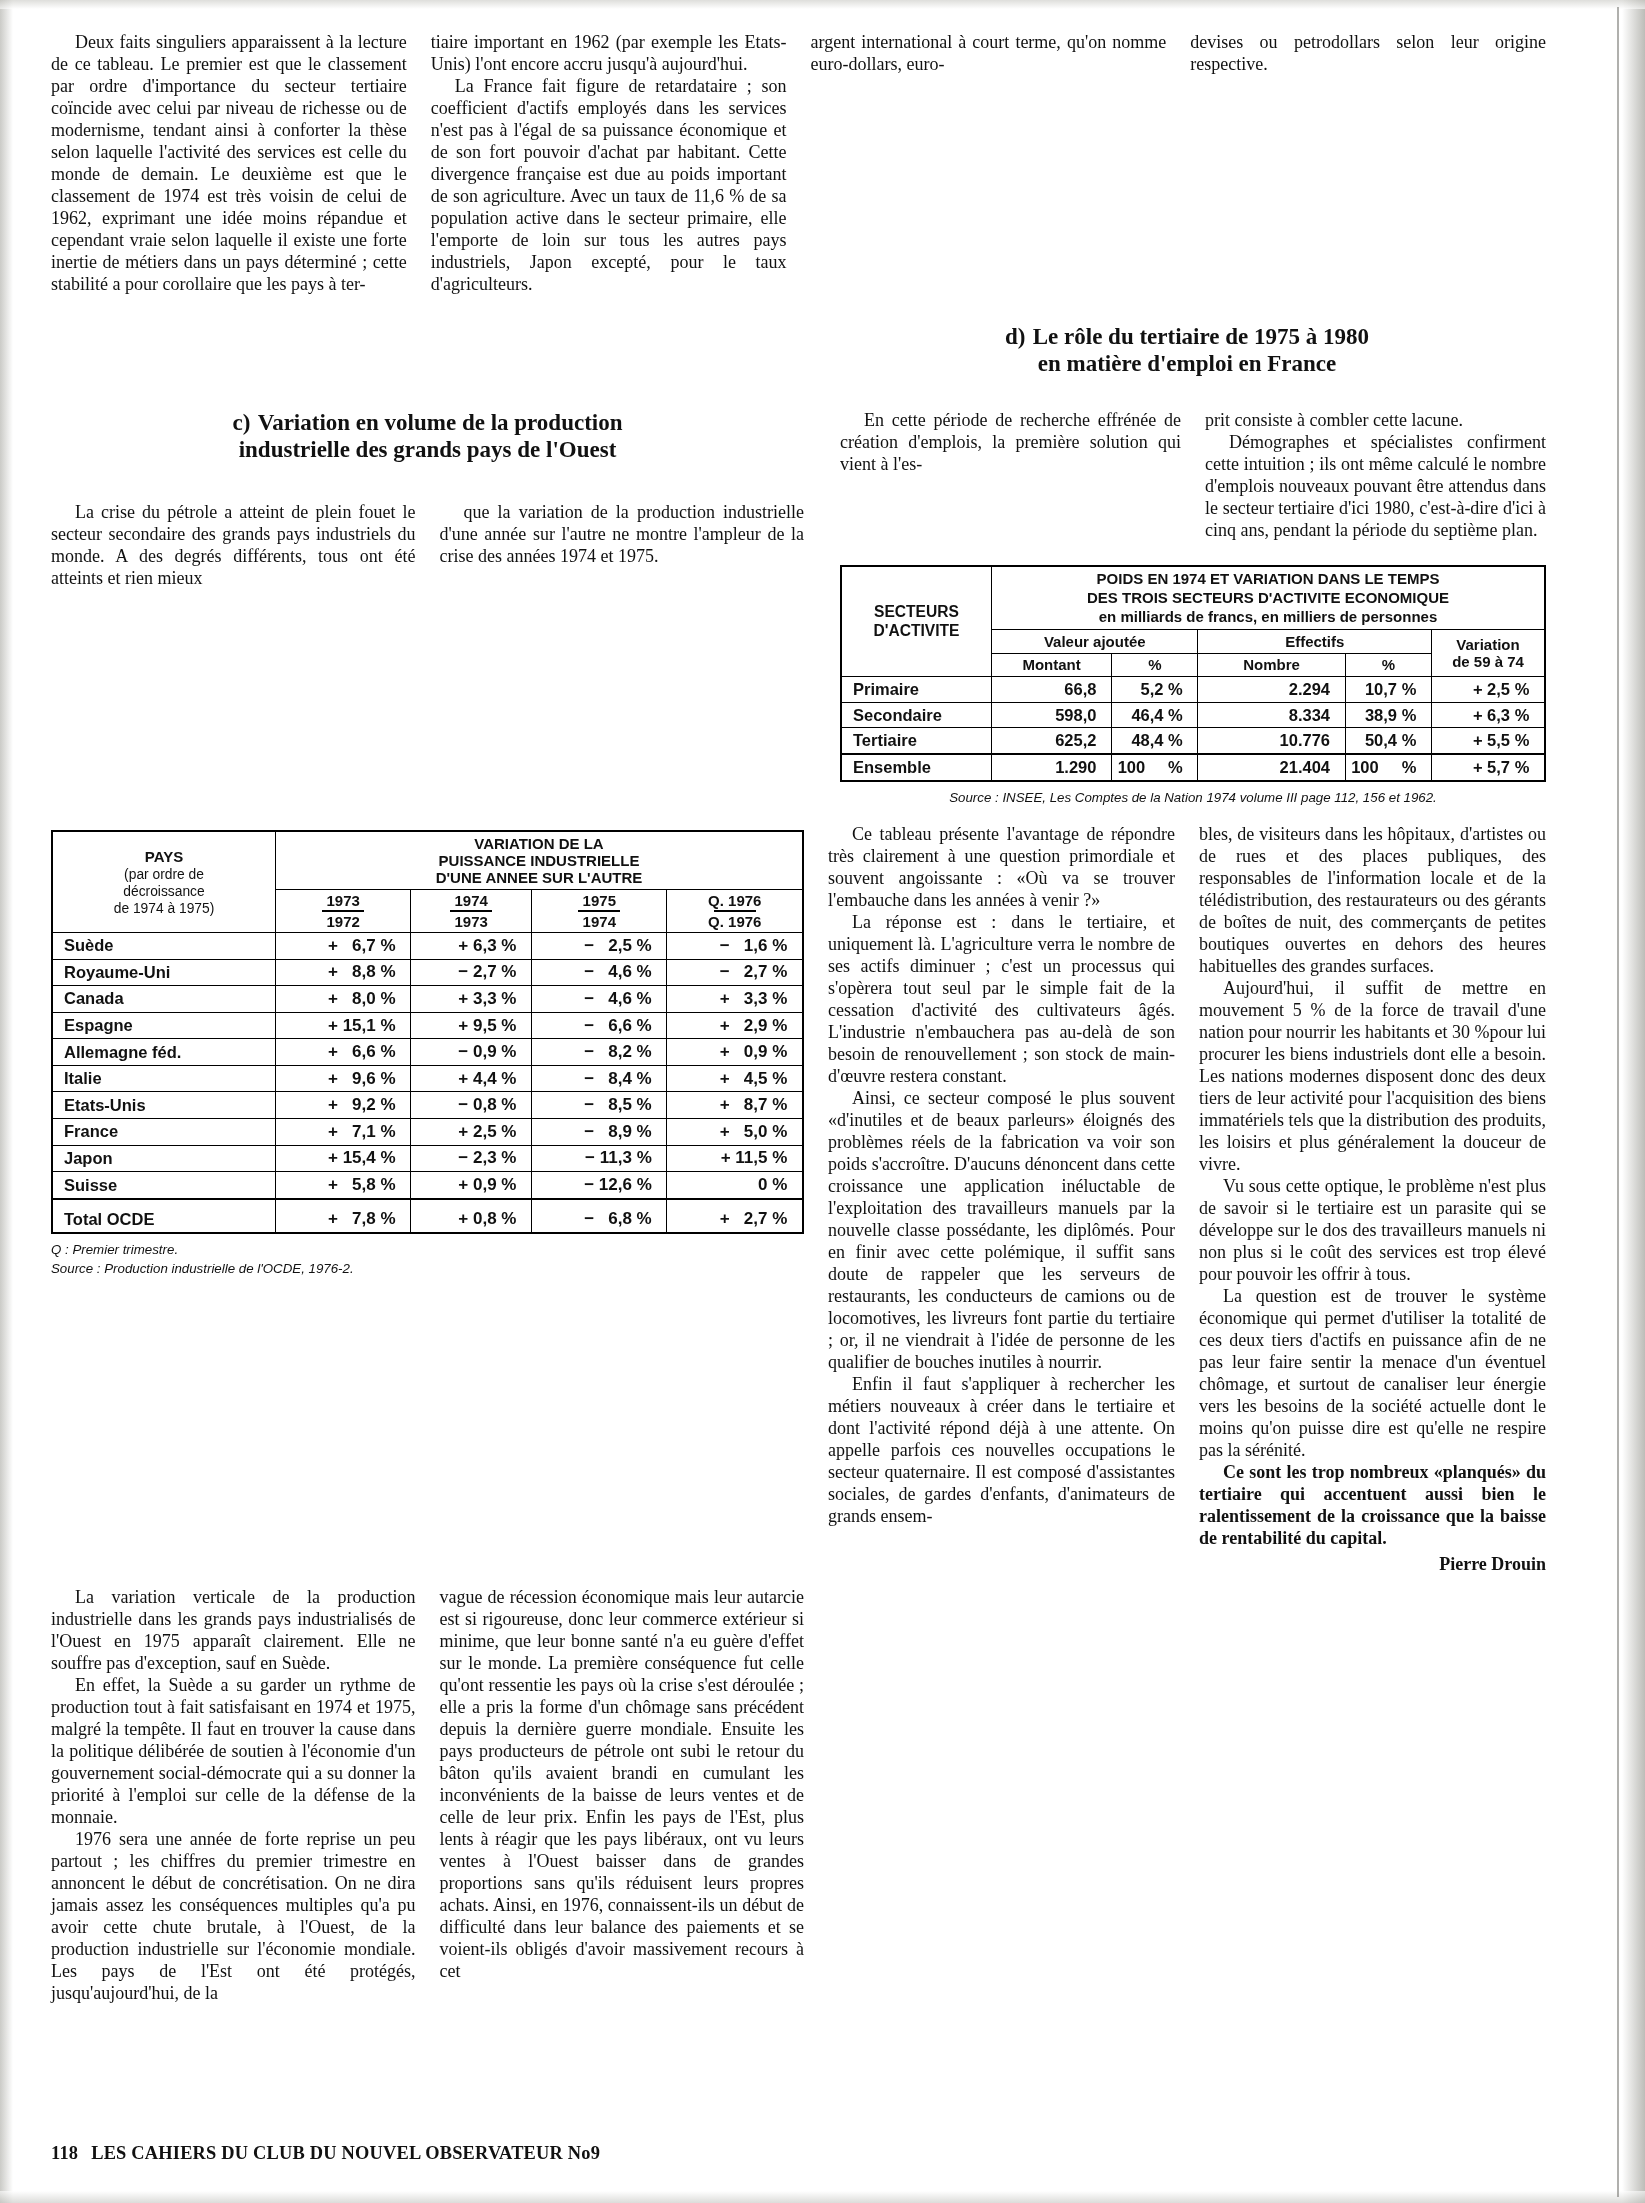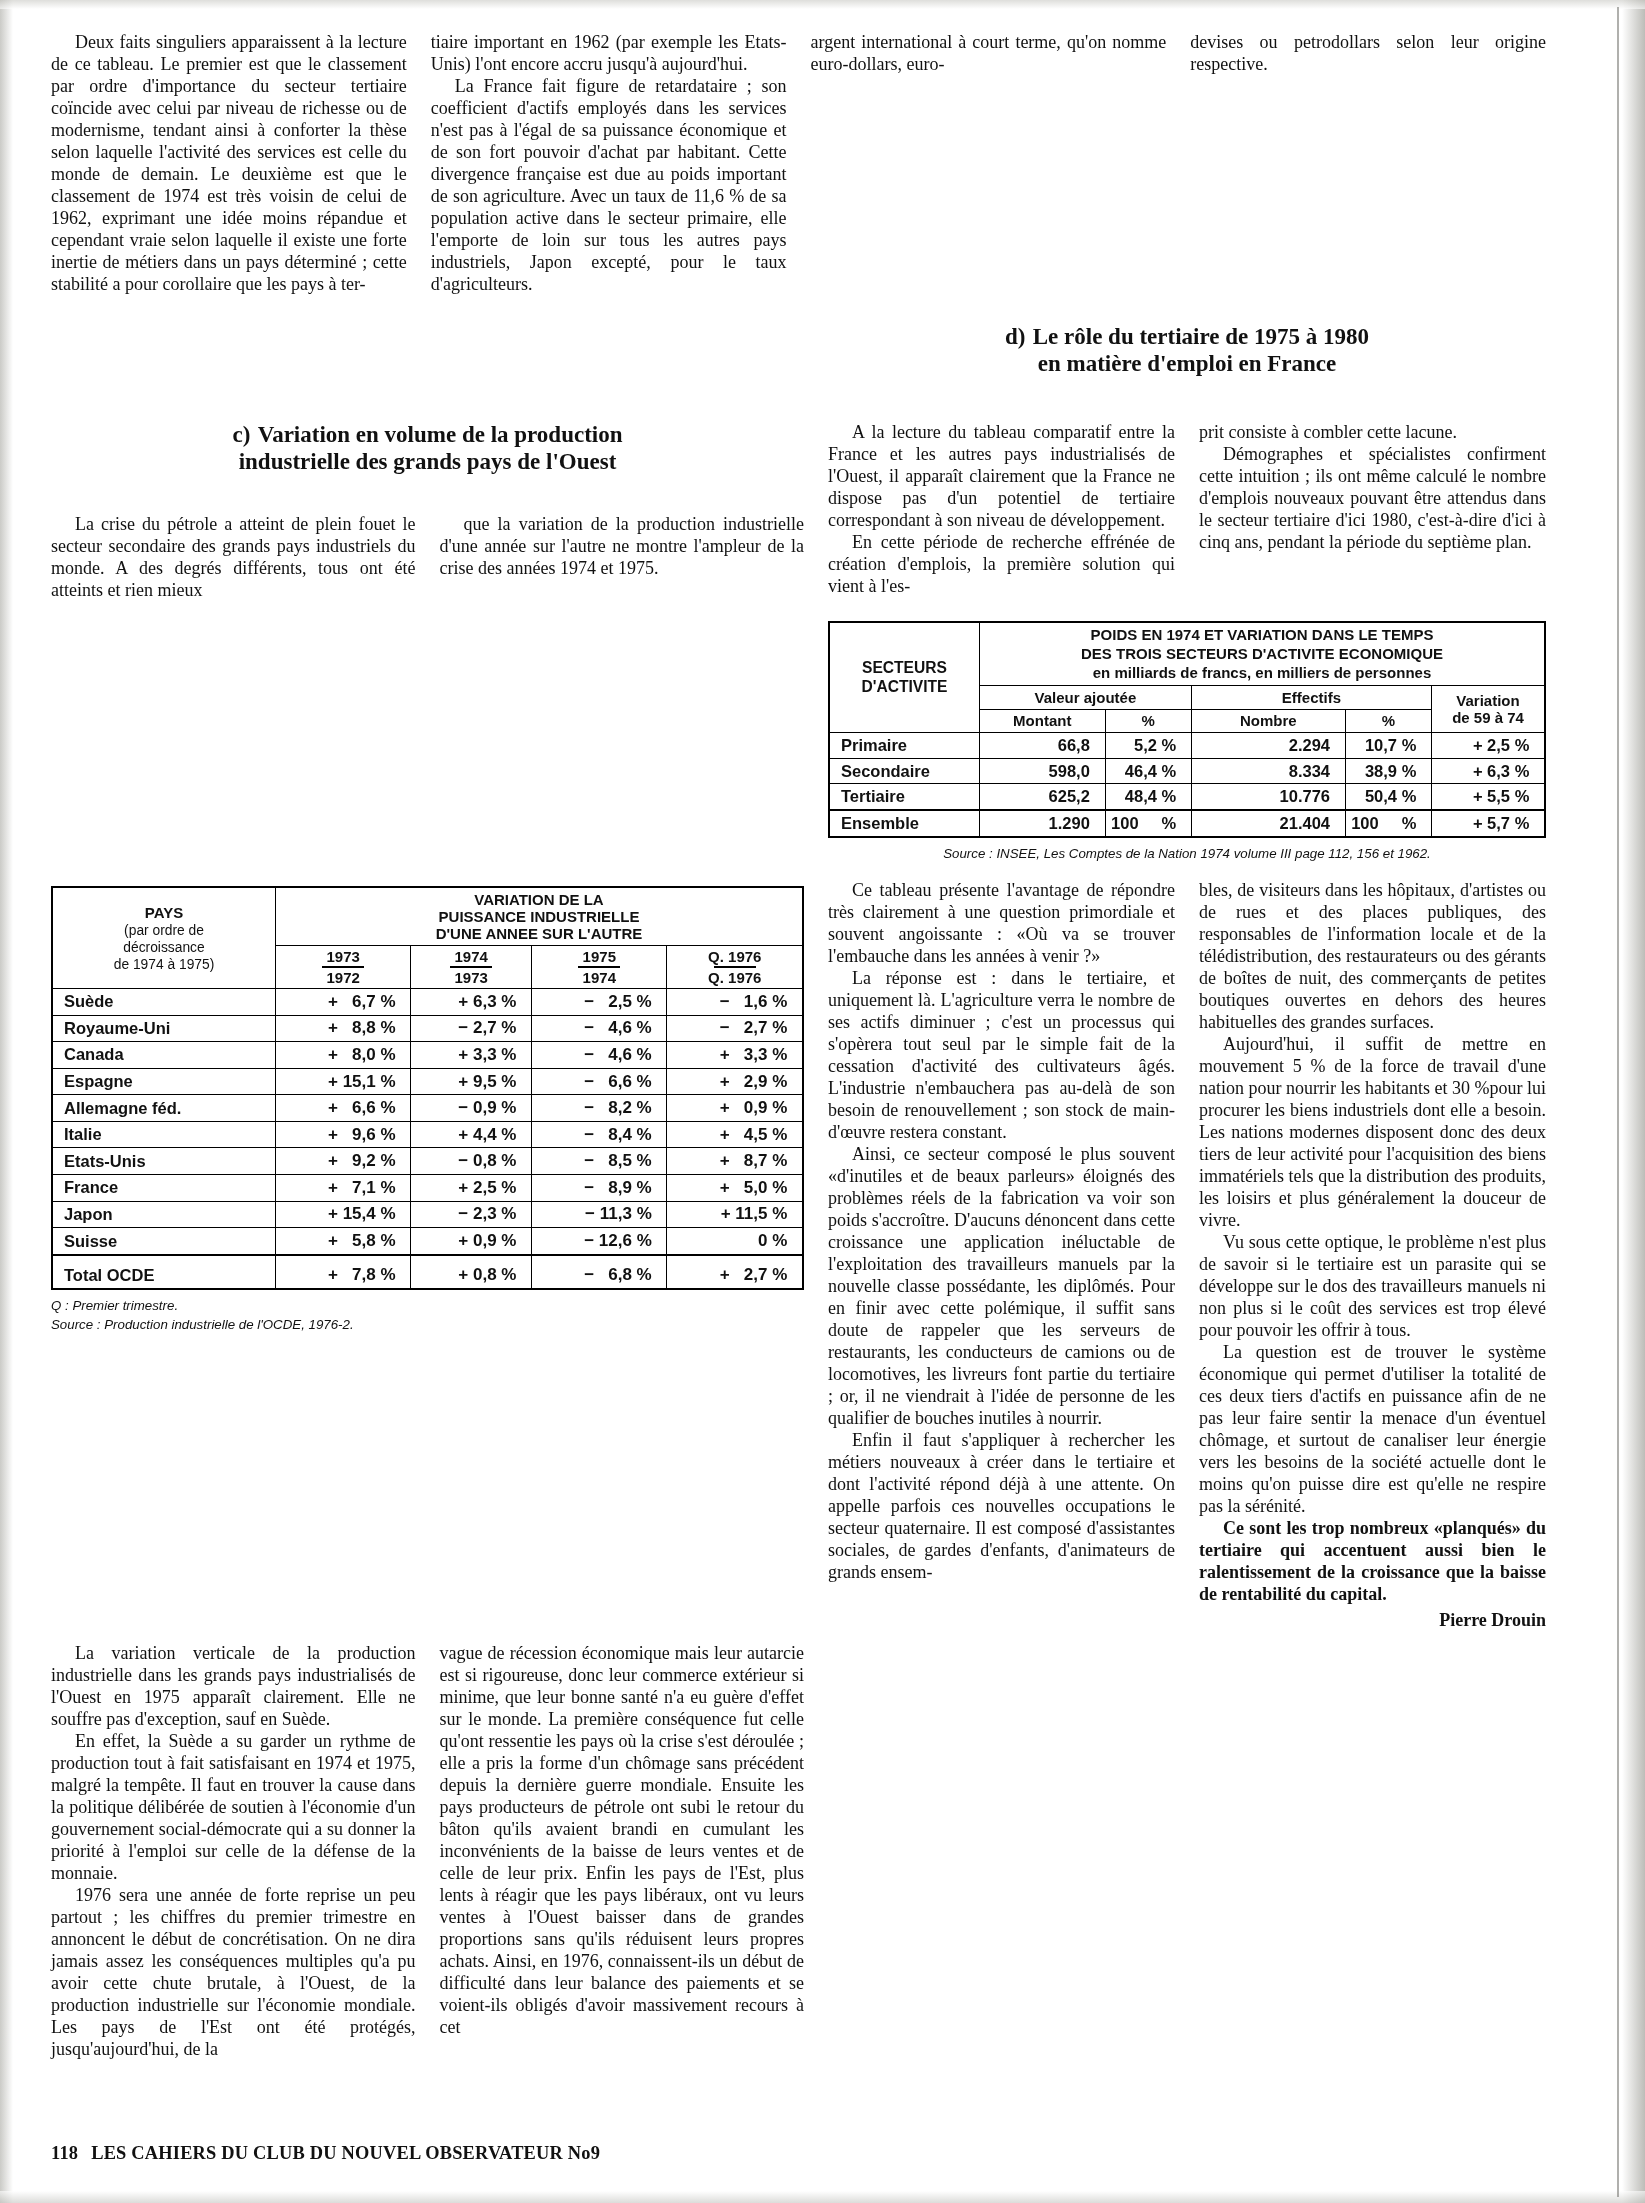--- a/index.html
+++ b/index.html
@@ -134,41 +134,40 @@
     <div style="display:flex;gap:24px;margin-top:27.5px;">
       <div style="flex:0 0 753px;"></div>
       <div style="flex:1;">
         <h3 class="section">
           <span class="lead">d)</span><span>Le rôle du tertiaire de 1975 à 1980</span><br>
           <span>en matière d'emploi en France</span>
         </h3>
       </div>
     </div>
 
-    <div style="display:flex;gap:24px;margin-top:43px;">
+    <div style="display:flex;gap:36px;margin-top:31px;">
       <div style="flex:0 0 753px;">
         <h3 class="section">
           <span class="lead">c)</span><span>Variation en volume de la production</span><br>
           <span>industrielle des grands pays de l'Ouest</span>
         </h3>
         <div class="spacer-lg"></div>
         <div class="cols">
           <div class="col">
             <p>La crise du pétrole a atteint de plein fouet le secteur secondaire des grands pays industriels du monde. A des degrés différents, tous ont été atteints et rien mieux</p>
           </div>
           <div class="col">
             <p>que la variation de la production industrielle d'une année sur l'autre ne montre l'ampleur de la crise des années 1974 et 1975.</p>
           </div>
         </div>
       </div>
 
       <div style="flex:1;">
         <div class="cols">
           <div class="col">
-            <p>A la lecture du tableau comparatif entre la France et les autres pays industrialisés de l'Ouest, il apparaît clairement que la France ne dispose pas d'un potentiel de tertiaire correspondant à son niveau de développement.</p>
             <p>En cette période de recherche effrénée de création d'emplois, la première solution qui vient à l'es-</p>
           </div>
           <div class="col">
             <p class="noindent">prit consiste à combler cette lacune.</p>
             <p>Démographes et spécialistes confirment cette intuition ; ils ont même calculé le nombre d'emplois nouveaux pouvant être attendus dans le secteur tertiaire d'ici 1980, c'est-à-dire d'ici à cinq ans, pendant la période du septième plan.</p>
           </div>
         </div>
 
         <div style="margin-top:24px;">
           <table class="tbl" id="insee-table">

